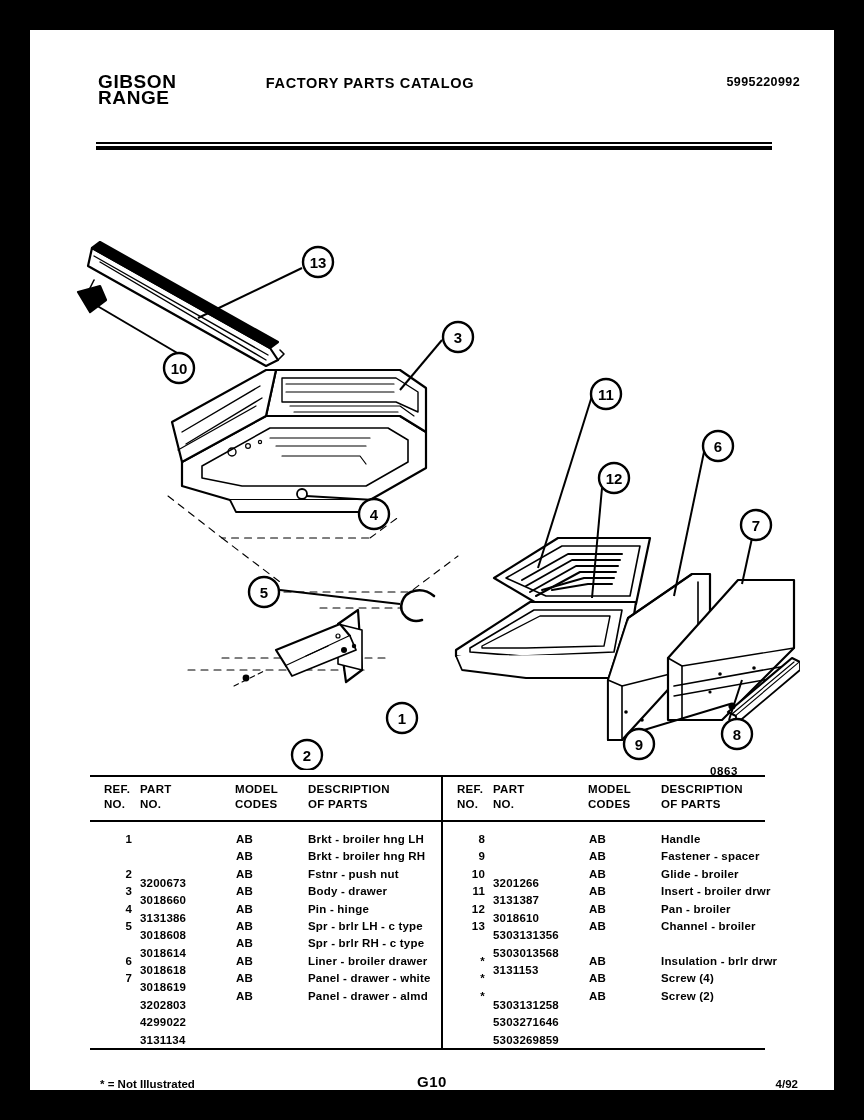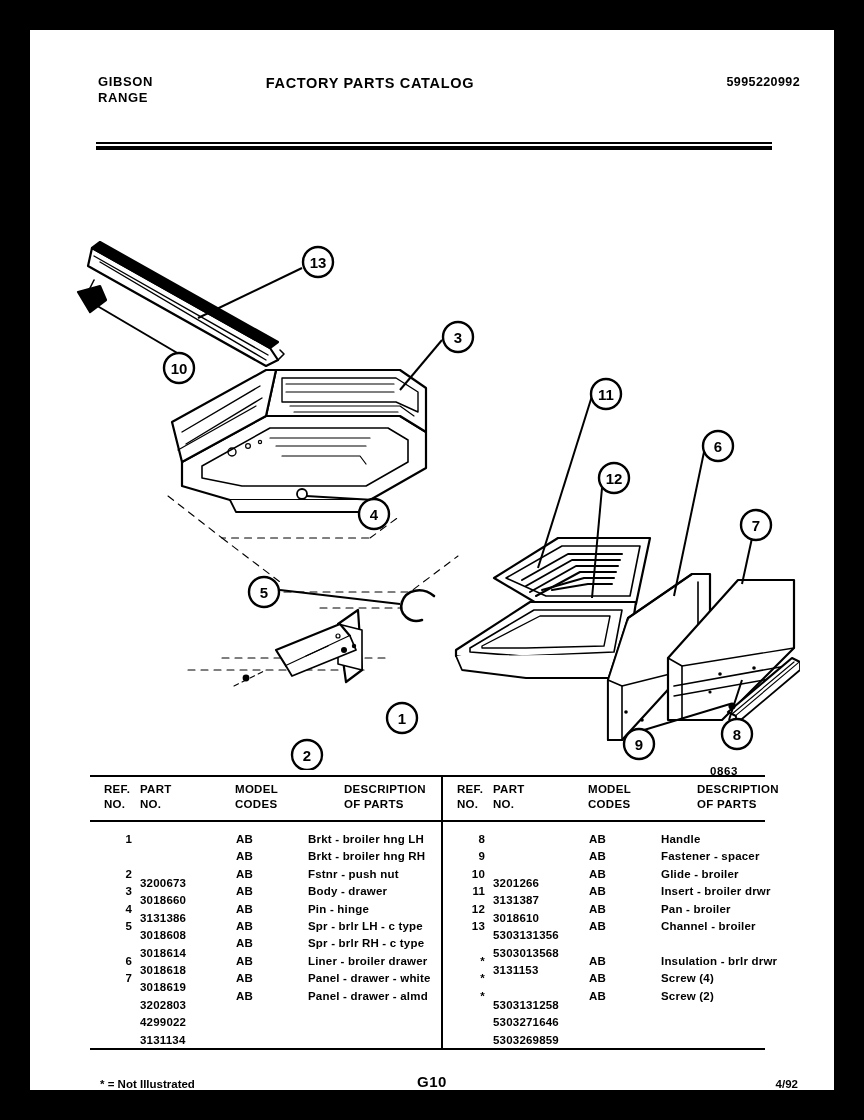--- a/index.html
+++ b/index.html
@@ -27,21 +27,21 @@
     top: 30px;
     width: 804px;
     height: 1060px;
     background: #ffffff;
   }
   .abs { position: absolute; }
 
   
   #brand {
     left: 68px; top: 44px;
-    font-size: 13px;
+    font-size: 19px;
     font-weight: bold;
     letter-spacing: 0.6px;
     line-height: 16px;
   }
   #catalog-title {
     left: 0; top: 45px;
     width: 680px;
     text-align: center;
     font-size: 14.5px;
     font-weight: bold;
@@ -105,21 +105,21 @@
     font-size: 11.5px;
     font-weight: bold;
     line-height: 15px;
     letter-spacing: 0.3px;
   }
   .hdr span { display: block; }
 
   .h-ref  { left: 14px;  }
   .h-part { left: 50px;  }
   .h-code { left: 145px; }
-  .h-desc { left: 218px; margin-left: 36px; }
+  .h-desc { left: 218px; }
 
   .rows {
     position: absolute;
     top: 58px;
     left: 0;
     width: 351px;
   }
   .prow {
     position: relative;
     height: 17.4px;

